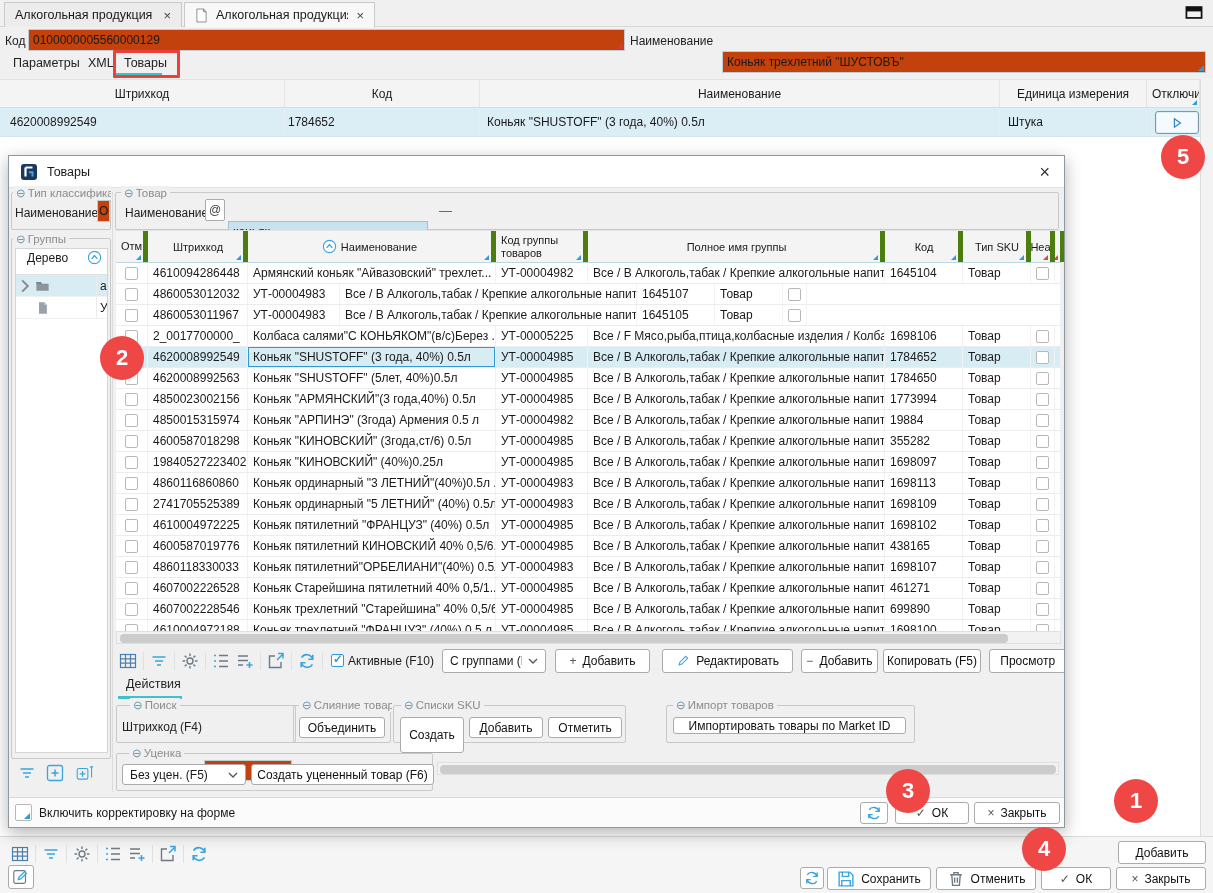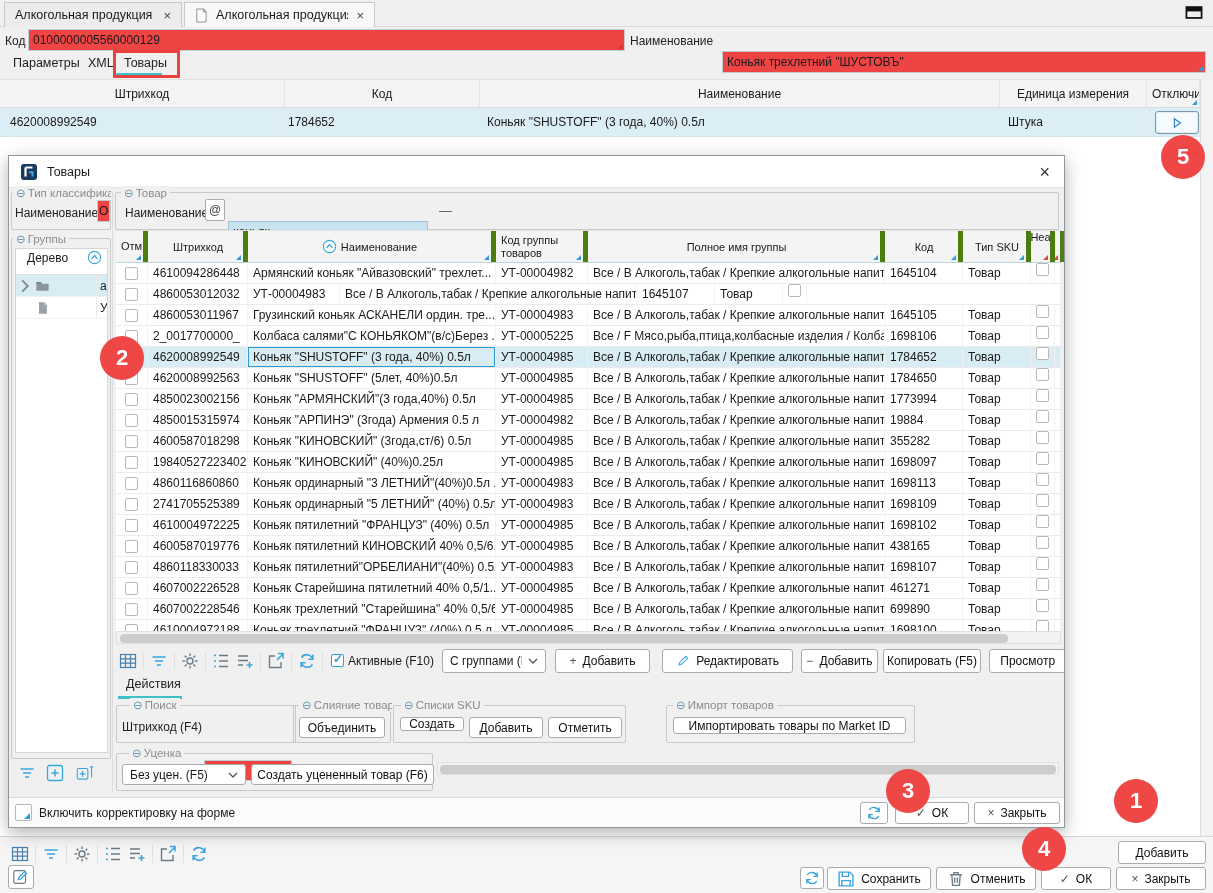--- a/index.html
+++ b/index.html
@@ -6,21 +6,21 @@
 html,body{width:1213px;height:893px}
 body{font-family:"Liberation Sans",sans-serif;font-size:12px;color:#1a1a1a;background:#f0f0f0;overflow:hidden}
 #screen{position:relative;width:1213px;height:893px;background:#f0f0f0;overflow:hidden}
 .abs{position:absolute}
 .nowrap{white-space:nowrap;overflow:hidden}
 
 .btn{border:1px solid #ababab;border-radius:3px;background:#fff;display:inline-flex;align-items:center;justify-content:center;gap:6px;font-size:12px;color:#111;white-space:nowrap}
 .btn .ig{color:#555;font-size:12px}
 .dd{border:1px solid #ababab;border-radius:3px;background:#fff;display:flex;align-items:center;padding:0 7px;gap:6px;font-size:12px}
 .dd .chev{margin-left:auto;display:flex}
-.inp{background:#ef4444;border:1px solid #c2cdd3;display:flex;align-items:center;padding:0 4px;position:relative;overflow:hidden;white-space:nowrap}
+.inp{background:#c2410c;border:1px solid #c2cdd3;display:flex;align-items:center;padding:0 4px;position:relative;overflow:hidden;white-space:nowrap}
 .corner{position:absolute;right:1px;bottom:1px;width:0;height:0;border-bottom:6px solid #2f9bd8;border-left:6px solid transparent}
 .corner.red{border-bottom-color:#d63a34}
 .cb{width:13px;height:13px;border:1px solid #b8b8b8;border-radius:2px;background:#fff;display:inline-block;flex:none}
 .ic{display:inline-flex;align-items:center;justify-content:center}
 .ic svg{width:18px;height:18px;display:block}
 .tbi{width:24px;height:24px;display:flex;align-items:center;justify-content:center;flex:none}
 .vsep{width:1px;height:18px;background:#e0e0e0;margin:0 3px;flex:none}
 .glabel{position:absolute;background:#f0f0f0;padding:0 3px;font-size:11.5px;color:#8c8c8c;white-space:nowrap;z-index:3;overflow:hidden}
 .glabel .ominus{color:#6b9ab0;margin-right:2px}
 .grp{position:absolute;border:1px solid #c9c9c9;border-radius:2px}
@@ -61,21 +61,21 @@
 .prow{display:flex;height:21px;line-height:20px;border-bottom:1px solid #ececec;background:#fff}
 .prow.sel{background:#d8ecf4}
 .pc{flex:none;overflow:hidden;white-space:nowrap;border-right:1px solid #f2f2f2;font-size:12px}
 .c0{width:32px;display:flex;align-items:center;justify-content:center}
 .c1{width:100px;padding-left:5px}
 .c2{width:248px}
 .c3{width:92px;padding-left:5px}
 .c4{width:297px;padding-left:5px}
 .c5{width:78px;padding-left:5px}
 .c6{width:68px;padding-left:5px}
-.c7{width:24px;display:flex;align-items:flex-start;justify-content:center}
+.c7{width:24px;display:flex;align-items:center;justify-content:center}
 .c8{flex:1}
 .nwrap{display:block;height:100%;padding-left:5px;overflow:hidden;white-space:nowrap}
 .fcell{box-shadow:inset 0 0 0 1px #2e9bd6}
 .hscroll{position:absolute;background:#f2f2f2;border:1px solid #e0e0e0}
 .hthumb{position:absolute;top:2px;height:9px;background:#cccccc;border-radius:4px}
 
 .dlg-toolbar{position:absolute;left:107px;top:491px;width:950px;height:27px;display:flex;align-items:center}
 .acttab{position:absolute;left:117px;top:521px;font-size:12.5px;color:#222}
 .acttab-line{position:absolute;left:109px;top:540px;width:64px;height:3px;background:#3fc1c9}
 .dlg-footer{position:absolute;left:0;top:641px;width:1055px;height:30px;background:#fbfbfb;border-top:1px solid #d8d8d8}
@@ -467,23 +467,20 @@
           <div class="pc c7">
             <span class="cb"></span>
           </div>
           <div class="pc c8"></div>
         </div>
         <div class="prow">
           <div class="pc c0">
             <span class="cb"></span>
           </div>
           <div class="pc c1">4860053011967</div>
-          <div class="pc c2">
-            <span class="nwrap">Грузинский коньяк АСКАНЕЛИ ордин. тре...</span>
-          </div>
           <div class="pc c3">УТ-00004983</div>
           <div class="pc c4">Все / В Алкоголь,табак / Крепкие алкогольные напит...</div>
           <div class="pc c5">1645105</div>
           <div class="pc c6">Товар</div>
           <div class="pc c7">
             <span class="cb"></span>
           </div>
           <div class="pc c8"></div>
         </div>
         <div class="prow">
@@ -863,21 +860,21 @@
       </div>
 
     <span class="glabel" style="left:290px;top:542px;max-width:93px"><span class="ominus">⊖</span><span>Слияние товарс</span></span>
     <div class="grp" style="left:284px;top:549px;width:98px;height:38px"></div>
     <button class="btn abs" style="left:290px;top:561px;width:86px;height:21px">
         <span>Объединить</span>
       </button>
 
     <span class="glabel" style="left:392px;top:542px"><span class="ominus">⊖</span><span>Списки SKU</span></span>
     <div class="grp" style="left:384px;top:549px;width:233px;height:38px"></div>
-    <button class="btn abs" style="left:391px;top:561px;width:64px;height:14px">
+    <button class="btn abs" style="left:391px;top:561px;width:64px;height:36px">
         <span>Создать</span>
       </button>
     <button class="btn abs" style="left:460px;top:561px;width:74px;height:21px">
         <span>Добавить</span>
       </button>
     <button class="btn abs" style="left:539px;top:561px;width:74px;height:21px">
         <span>Отметить</span>
       </button>
 
     <span class="glabel" style="left:664px;top:542px"><span class="ominus">⊖</span><span>Импорт товаров</span></span>

